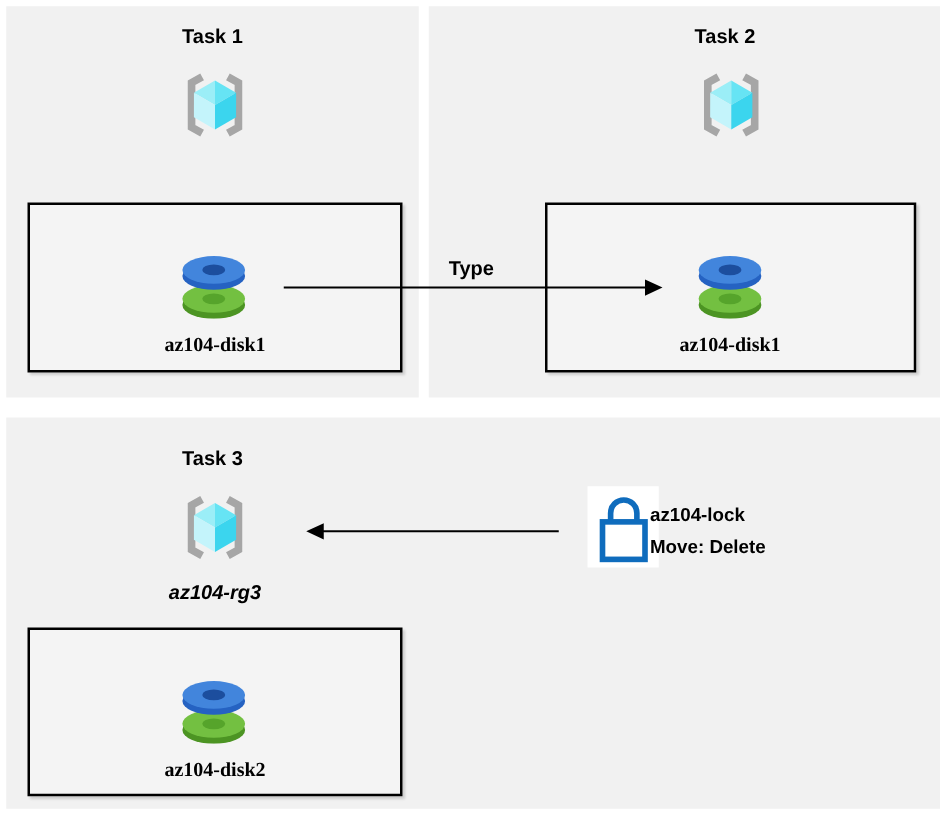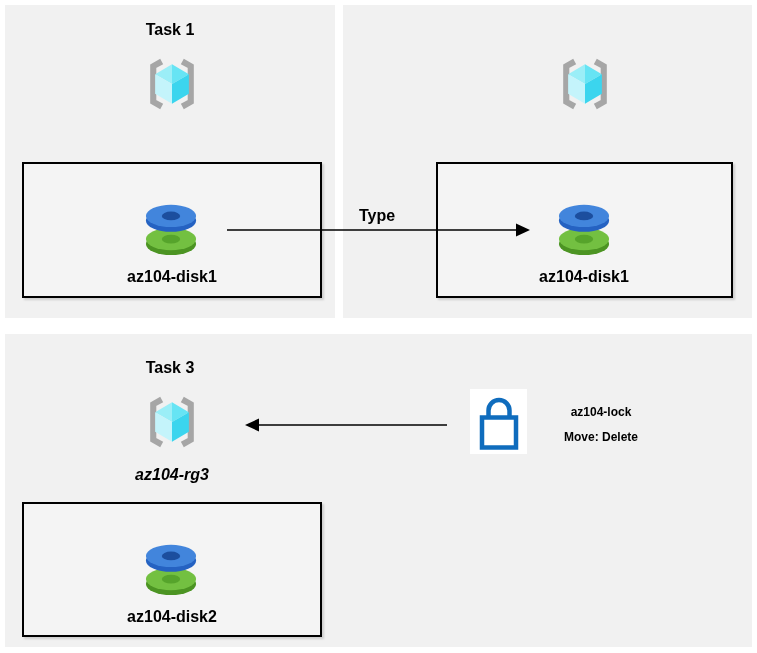--- a/index.html
+++ b/index.html
@@ -25,35 +25,36 @@
     font-size:16px;
     line-height:19px;
     text-align:center;
     white-space:nowrap;
   }
   .diskbox {
     position:absolute;
     border:2px solid var(--box_border,#000000);
     background:var(--box_bg,#f4f4f4);
     box-shadow:2px 2px 2px rgba(0,0,0,0.15);
+    font-family:Liberation Serif, serif;
   }
   .icon { position:absolute; display:block; }
   .arrow-overlay {
     position:absolute; left:0; top:0; width:757px; height:653px;
     pointer-events:none;
   }
   .lock-tile {
     position:absolute;
     background:var(--lock_bg,#ffffff);
   }
   .lock-caption {
     position:absolute;
-    font-size:12px;
+    font-size:15px;
     line-height:25px;
-    text-align:center;
+    text-align:left;
   }
 </style>
 </head>
 <body>
 
 <div class="canvas">
 
   <section class="panel panel-1">
     <div class="label" style="left:65px; top:15px; width:200px;">Task 1</div>
 
@@ -74,20 +75,21 @@
         <ellipse cx="32" cy="39.5" rx="9.5" ry="4.5" style="fill:var(--disk_green_hole,#56a42b)"></ellipse>
         <ellipse cx="32" cy="20.5" rx="26" ry="11.5" style="fill:var(--disk_blue_rim,#2562c2)"></ellipse>
         <ellipse cx="32" cy="15.5" rx="26" ry="11.5" style="fill:var(--disk_blue_top,#4285dc)"></ellipse>
         <ellipse cx="32" cy="15.5" rx="9.5" ry="4.5" style="fill:var(--disk_blue_hole,#1c4e9e)"></ellipse>
       </svg>
       <div class="label" style="left:48px; top:103px; width:200px;">az104-disk1</div>
     </div>
   </section>
 
   <section class="panel panel-2">
+    <div class="label" style="left:137px; top:15px; width:200px;">Task 2</div>
 
     <svg class="icon" style="left:212px; top:51px;" width="60" height="56" viewBox="0 0 64 58">
       <path d="M21,5 L12,10 L12,48 L21,53" fill="none" style="stroke:var(--bracket_gray,#a6a6a6)" stroke-width="6.5"></path>
       <path d="M43,5 L52,10 L52,48 L43,53" fill="none" style="stroke:var(--bracket_gray,#a6a6a6)" stroke-width="6.5"></path>
       <polygon points="32,8 14,18.5 32,29" style="fill:var(--cube_top_left,#9beef7)"></polygon>
       <polygon points="32,8 50,18.5 32,29" style="fill:var(--cube_top_right,#66e4f4)"></polygon>
       <polygon points="14,18.5 32,29 32,50 14,39.5" style="fill:var(--cube_bottom_left,#c4f4fb)"></polygon>
       <polygon points="50,18.5 32,29 32,50 50,39.5" style="fill:var(--cube_bottom_right,#3bd5ee)"></polygon>
     </svg>
 

